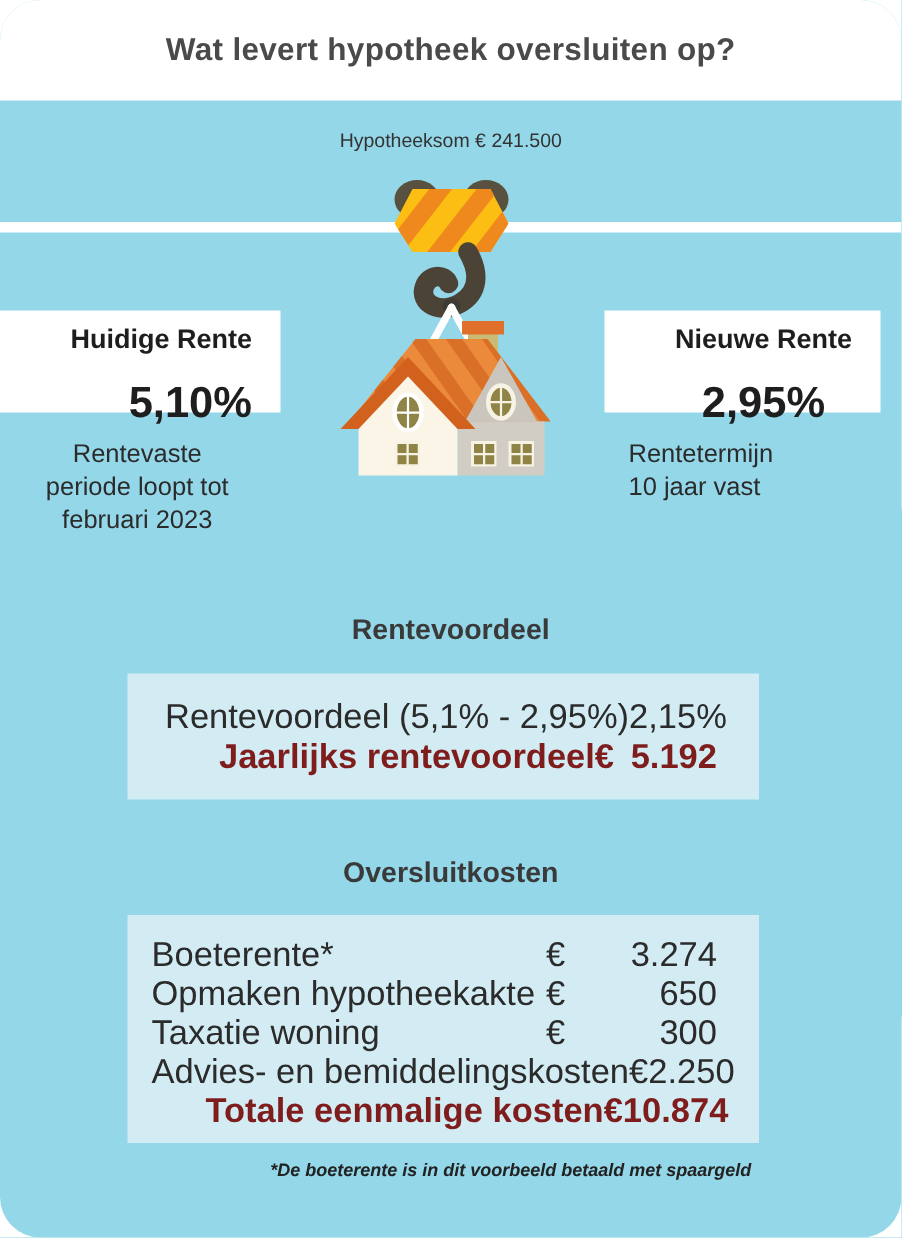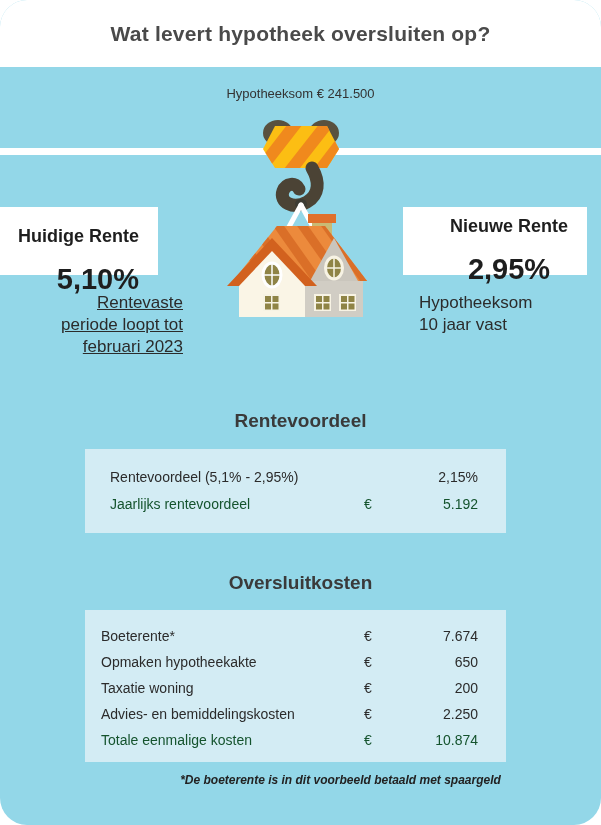--- a/index.html
+++ b/index.html
@@ -11,42 +11,42 @@
   .title{font-size:21px; font-weight:700; color:#4a4a4a; letter-spacing:.2px;}
 
   .mortgage-sum{position:absolute; top:86px; left:0; width:601px; text-align:center;
                 font-size:13px; color:#333333;}
 
   .white-band{position:absolute; top:148px; left:0; width:601px; height:7px; background:#ffffff;}
 
   .illustration{position:absolute; top:118px; left:215px; width:170px; height:202px;}
 
   .rate-card{position:absolute; top:207px; height:68px; background:#ffffff; box-sizing:border-box;}
-  .rate-card.left{left:0; width:158px; text-align:right; padding:19px 19px 0 0;}
+  .rate-card.left{left:0; width:187px; text-align:right; padding:9px 19px 0 0;}
   .rate-card.right{left:403px; width:184px; text-align:center; padding:9px 0 0 28px;}
   .rate-label{font-size:18px; font-weight:700; color:#1e1e1e;}
   .rate-value{font-size:29px; font-weight:700; color:#1e1e1e; margin-top:16px;}
 
   .rate-note{position:absolute; top:292px; font-size:17px; line-height:22px; color:#2b2b2b;}
-  .rate-note.left{left:0; width:183px; text-align:right;text-decoration:underline;}
+  .rate-note.left{left:0; width:183px; text-align:center;}
   .rate-note.right{left:419px; width:180px; text-align:left;}
 
   .section-heading{position:absolute; left:0; width:601px; text-align:center;
                    font-size:19px; font-weight:700; color:#3a3a3a;}
   .heading-benefit{top:410px;}
   .heading-costs{top:572px;}
 
   .panel{position:absolute; left:85px; width:421px; background:#d3ecf4; box-sizing:border-box;}
   .panel-benefit{top:449px; height:84px; padding-top:15px;}
   .panel-costs{top:610px; height:152px; padding-top:13px;}
 
-  .t-row{display:flex; align-items:flex-end; padding:0 28px 0 25px; font-size:14px;
+  .t-row{display:flex; align-items:flex-end; padding:0 28px 0 25px; font-size:23px;
          color:#2b2b2b; line-height:27px;}
   .panel-costs .t-row{line-height:26px;padding-left:16px;}
-  .t-row.bold{font-weight:400; color:#14532d;}
+  .t-row.bold{font-weight:700; color:#7f1d1d;margin-left:36px;}
   .t-label{flex:1; white-space:nowrap;}
   .t-cur{width:42px; text-align:left;}
   .t-val{width:72px; text-align:right;}
 
   .footnote{position:absolute; top:773px; left:0; width:601px; text-align:center;
             font-size:12px; font-weight:700; font-style:italic; color:#222222;padding-left:40px;}
 </style>
 </head>
 <body>
 
@@ -148,21 +148,21 @@
     <div class="rate-label">Nieuwe Rente</div>
     <div class="rate-value">2,95%</div>
   </div>
 
   <div class="rate-note left">
     <div>Rentevaste</div>
     <div>periode loopt tot</div>
     <div>februari 2023</div>
   </div>
   <div class="rate-note right">
-    <div>Hypotheeksom</div>
+    <div>Rentetermijn</div>
     <div>10 jaar vast</div>
   </div>
 
   <div class="section-heading heading-benefit">Rentevoordeel</div>
   <div class="panel panel-benefit">
     <div class="t-row">
       <span class="t-label">Rentevoordeel (5,1% - 2,95%)</span>
       <span class="t-cur"></span>
       <span class="t-val">2,15%</span>
     </div>
@@ -171,31 +171,31 @@
       <span class="t-cur">€</span>
       <span class="t-val">5.192</span>
     </div>
   </div>
 
   <div class="section-heading heading-costs">Oversluitkosten</div>
   <div class="panel panel-costs">
     <div class="t-row">
       <span class="t-label">Boeterente*</span>
       <span class="t-cur">€</span>
-      <span class="t-val">7.674</span>
+      <span class="t-val">3.274</span>
     </div>
     <div class="t-row">
       <span class="t-label">Opmaken hypotheekakte</span>
       <span class="t-cur">€</span>
       <span class="t-val">650</span>
     </div>
     <div class="t-row">
       <span class="t-label">Taxatie woning</span>
       <span class="t-cur">€</span>
-      <span class="t-val">200</span>
+      <span class="t-val">300</span>
     </div>
     <div class="t-row">
       <span class="t-label">Advies- en bemiddelingskosten</span>
       <span class="t-cur">€</span>
       <span class="t-val">2.250</span>
     </div>
     <div class="t-row bold">
       <span class="t-label">Totale eenmalige kosten</span>
       <span class="t-cur">€</span>
       <span class="t-val">10.874</span>

